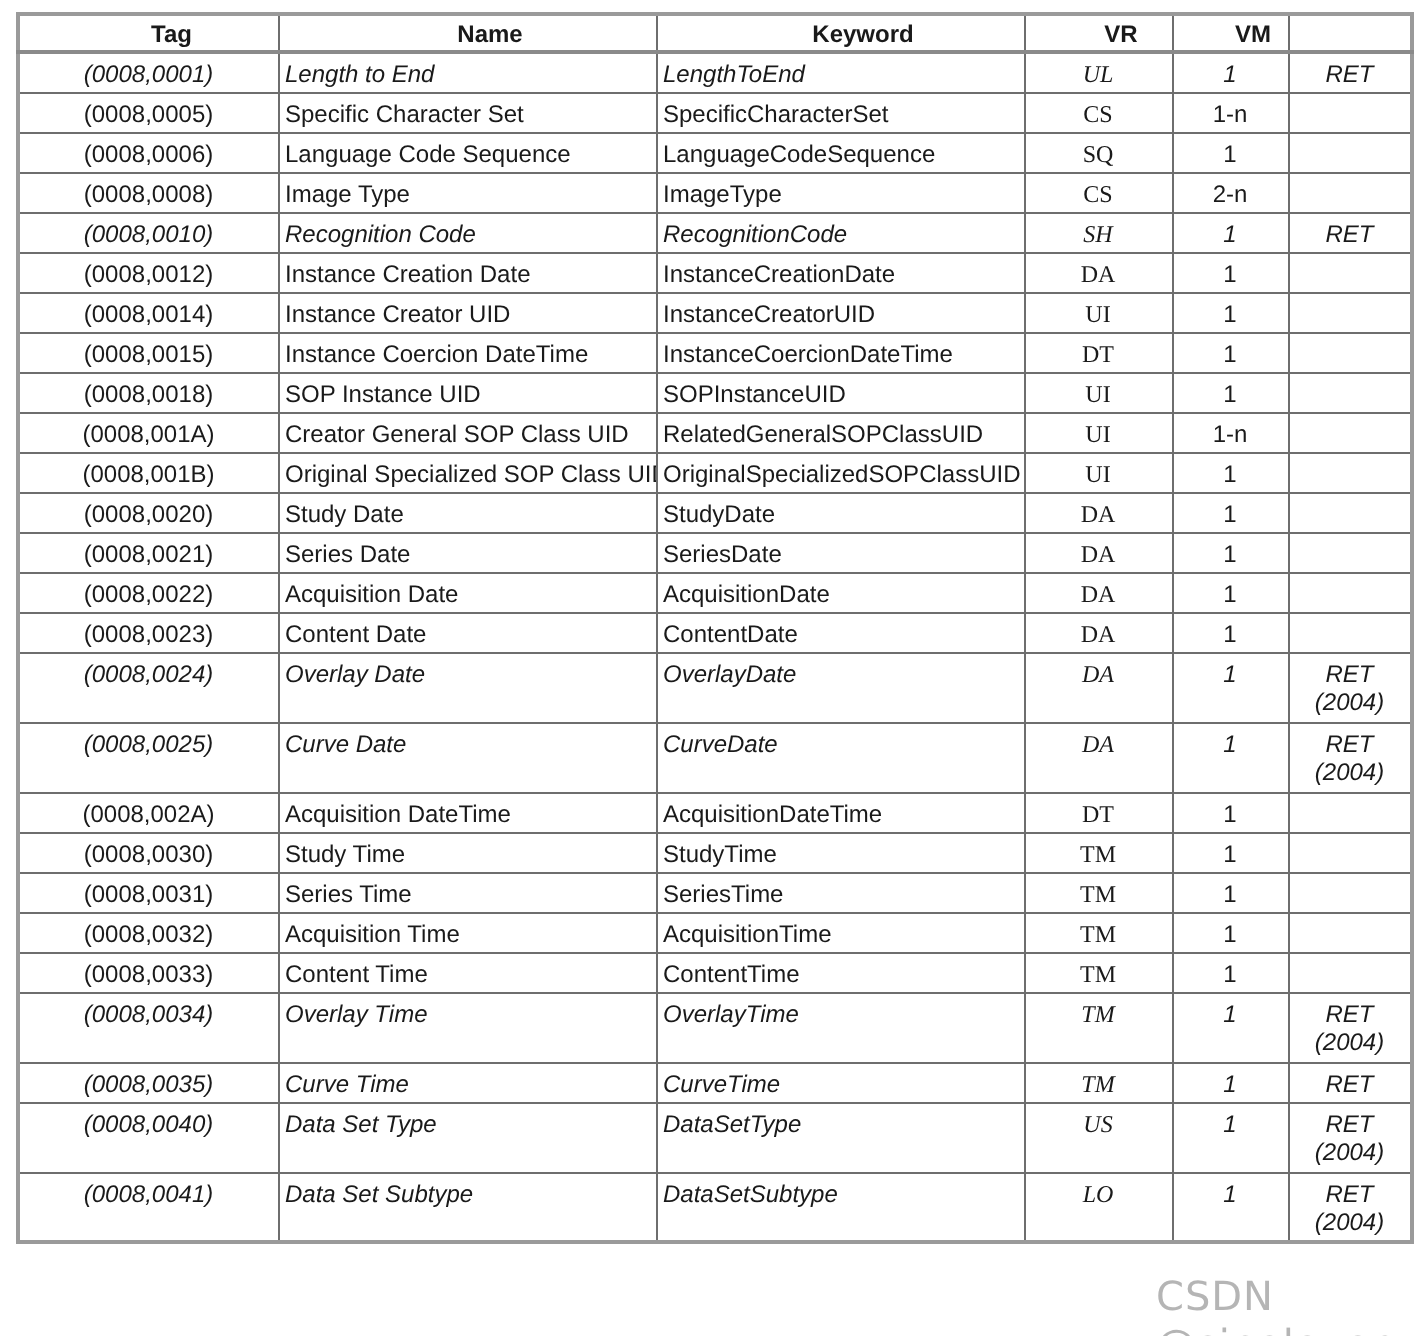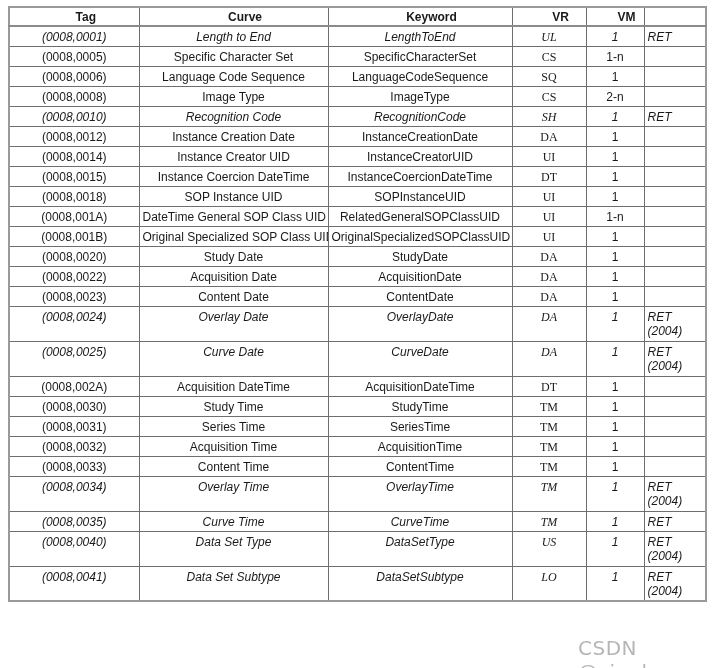--- a/index.html
+++ b/index.html
@@ -24,25 +24,25 @@
       line-height: 14px;
       vertical-align: top;
       padding-top: 3px;
       box-sizing: border-box;
       white-space: nowrap;
       overflow: hidden;
     }
     table.dict th { font-weight: bold; text-align: center; height: 19px; padding-top: 2px; padding-left: 26px; }
     table.dict thead tr { border-bottom: 2px solid #8a8a8a; }
     table.dict td.tag { text-align: center; }
-    table.dict td.name { text-align: center; }
-    table.dict td.kw { text-align: center; }
+    table.dict td.name { text-align: left; }
+    table.dict td.kw { text-align: left; }
     table.dict td.vr { text-align: center; font-family: Liberation Serif, serif; }
     table.dict td.vm { text-align: center; }
-    table.dict td.ret { white-space: normal; }
+    table.dict td.ret { text-align: center; white-space: normal; }
     table.dict tr.retired td { font-style: italic; }
     table.dict tr.tall td { height: 35px; }
     table.dict tr.compact td { height: 20px; }
     .watermark {
       position: absolute; left: 578px; top: 636px;
       font-size: 20px; color: rgba(120,120,120,0.55);
       letter-spacing: 0.5px; pointer-events: none;
       font-family: "DejaVu Sans", sans-serif;
     }
   </style>
@@ -54,21 +54,21 @@
     <col class="c-tag">
       <col class="c-name">
       <col class="c-kw">
       <col class="c-vr">
       <col class="c-vm">
       <col class="c-ret">
   </colgroup>
   <thead>
     <tr>
       <th>Tag</th>
-      <th>Curve</th>
+      <th>Name</th>
       <th>Keyword</th>
       <th>VR</th>
       <th>VM</th>
       <th></th>
     </tr>
   </thead>
   <tbody id="tbody">
       <tr class="retired compact">
         <td class="tag">(0008,0001)</td>
         <td class="name">Length to End</td>
@@ -136,38 +136,46 @@
       <tr class="compact">
         <td class="tag">(0008,0018)</td>
         <td class="name">SOP Instance UID</td>
         <td class="kw">SOPInstanceUID</td>
         <td class="vr">UI</td>
         <td class="vm">1</td>
         <td class="ret"></td>
       </tr>
       <tr class="compact">
         <td class="tag">(0008,001A)</td>
-        <td class="name">DateTime General SOP Class UID</td>
+        <td class="name">Creator General SOP Class UID</td>
         <td class="kw">RelatedGeneralSOPClassUID</td>
         <td class="vr">UI</td>
         <td class="vm">1-n</td>
         <td class="ret"></td>
       </tr>
       <tr class="compact">
         <td class="tag">(0008,001B)</td>
         <td class="name">Original Specialized SOP Class UID</td>
         <td class="kw">OriginalSpecializedSOPClassUID</td>
         <td class="vr">UI</td>
         <td class="vm">1</td>
         <td class="ret"></td>
       </tr>
       <tr class="compact">
         <td class="tag">(0008,0020)</td>
         <td class="name">Study Date</td>
         <td class="kw">StudyDate</td>
+        <td class="vr">DA</td>
+        <td class="vm">1</td>
+        <td class="ret"></td>
+      </tr>
+      <tr class="compact">
+        <td class="tag">(0008,0021)</td>
+        <td class="name">Series Date</td>
+        <td class="kw">SeriesDate</td>
         <td class="vr">DA</td>
         <td class="vm">1</td>
         <td class="ret"></td>
       </tr>
       <tr class="compact">
         <td class="tag">(0008,0022)</td>
         <td class="name">Acquisition Date</td>
         <td class="kw">AcquisitionDate</td>
         <td class="vr">DA</td>
         <td class="vm">1</td>

